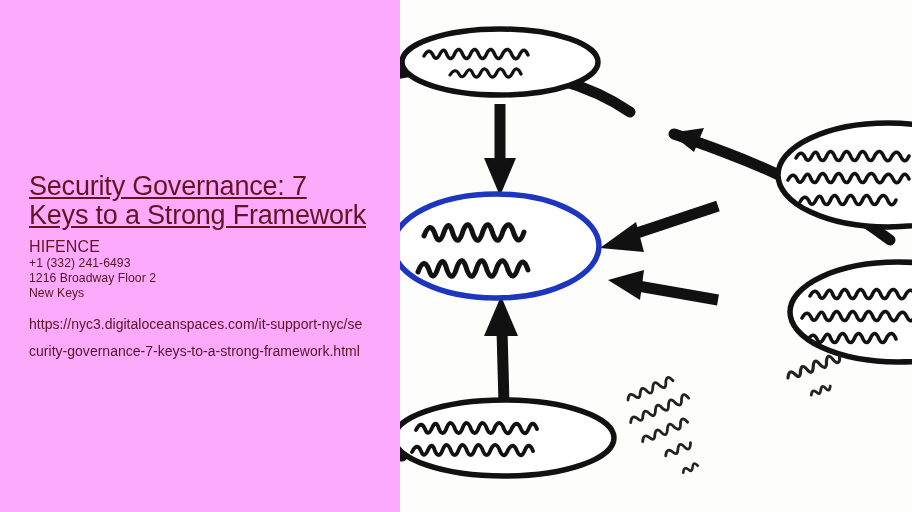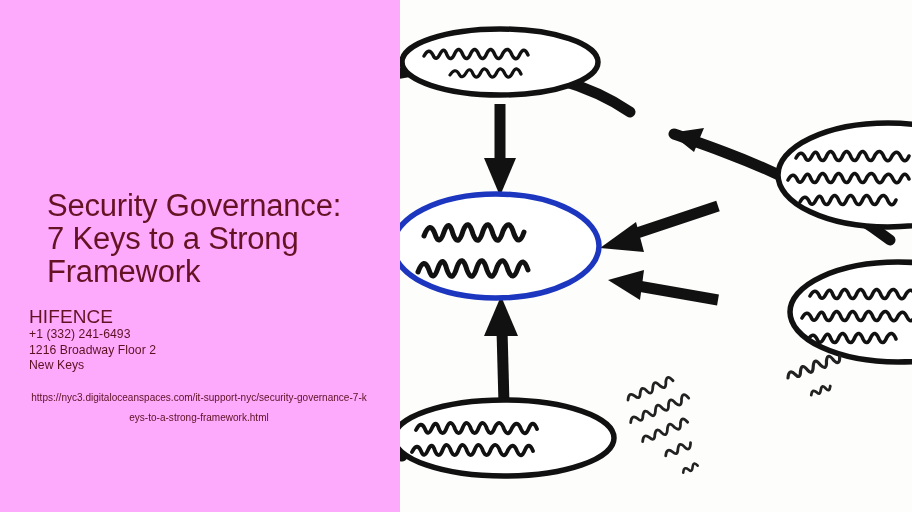--- a/index.html
+++ b/index.html
@@ -46,53 +46,53 @@
     background: #fdaafd;
     box-sizing: border-box;
   }
   #info-inner {
     position: absolute;
     left: 29px;
     top: 172px;
     width: 340px;
   }
   #page-title {
-    margin: 18px;
-    font-size: 31px;
+    margin: 0;
+    font-size: 27px;
     line-height: 1.06;
     font-weight: normal;
     letter-spacing: -0.2px;
     color: #641224;
     font-family: "Liberation Sans", sans-serif;
+    text-decoration: underline;
   }
   #brand-name {
     margin: 9px 0 0 0;
-    font-size: 19px;
+    font-size: 16px;
     line-height: 1.1;
     font-weight: normal;
     letter-spacing: 0.1px;
     color: #641224;
   }
   .contact-line {
     margin: 0 0 0 0;
     font-size: 12.2px;
     line-height: 1.25;
     color: #5d1022;
     letter-spacing: 0.05px;
   }
   #source-url {
-    margin: 15px 0 0 0;
-    font-size: 10px;
+    margin: 9px 0 0 0;
+    font-size: 14px;
     line-height: 1.95;
     color: #5d1022;
     word-break: break-all;
     letter-spacing: 0.02px;
     text-decoration: none;
     display: block;
-    text-align: center;
   }
 
   
   .scribble { fill: #111111; }
 </style>
 </head>
 <body>
 
 <div id="card">
 

